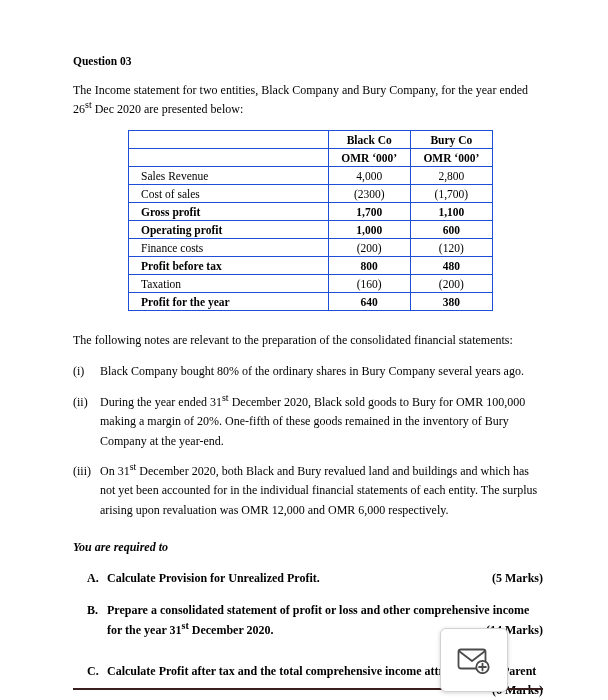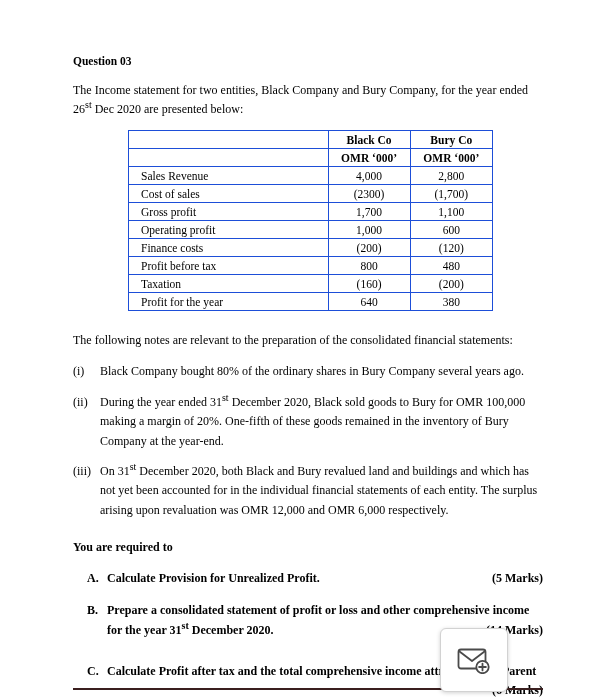--- a/index.html
+++ b/index.html
@@ -69,21 +69,21 @@
   }
   table.fin .num {
     width: 80px;
     text-align: center;
   }
   table.fin .hdr {
     text-align: center;
     font-weight: bold;
   }
   table.fin tr.bold td {
-    font-weight: normal;
+    font-weight: bold;
   }
   
   .notes-intro {
     font-size: 12px;
     margin-top: 22px;
     margin-bottom: 14px;
   }
   .note {
     display: flex;
     font-size: 12px;
@@ -95,20 +95,21 @@
     flex: 0 0 27px;
   }
   .note .body {
     flex: 1;
   }
   .required {
     font-weight: bold;
     font-size: 12px;
     margin-top: 20px;
     margin-bottom: 14px;
+    font-style: italic;
   }
   .req-item {
     display: flex;
     font-weight: bold;
     font-size: 12px;
     line-height: 1.6;
     margin-left: 14px;
     margin-bottom: 13px;
   }
   .req-item .rmark {

